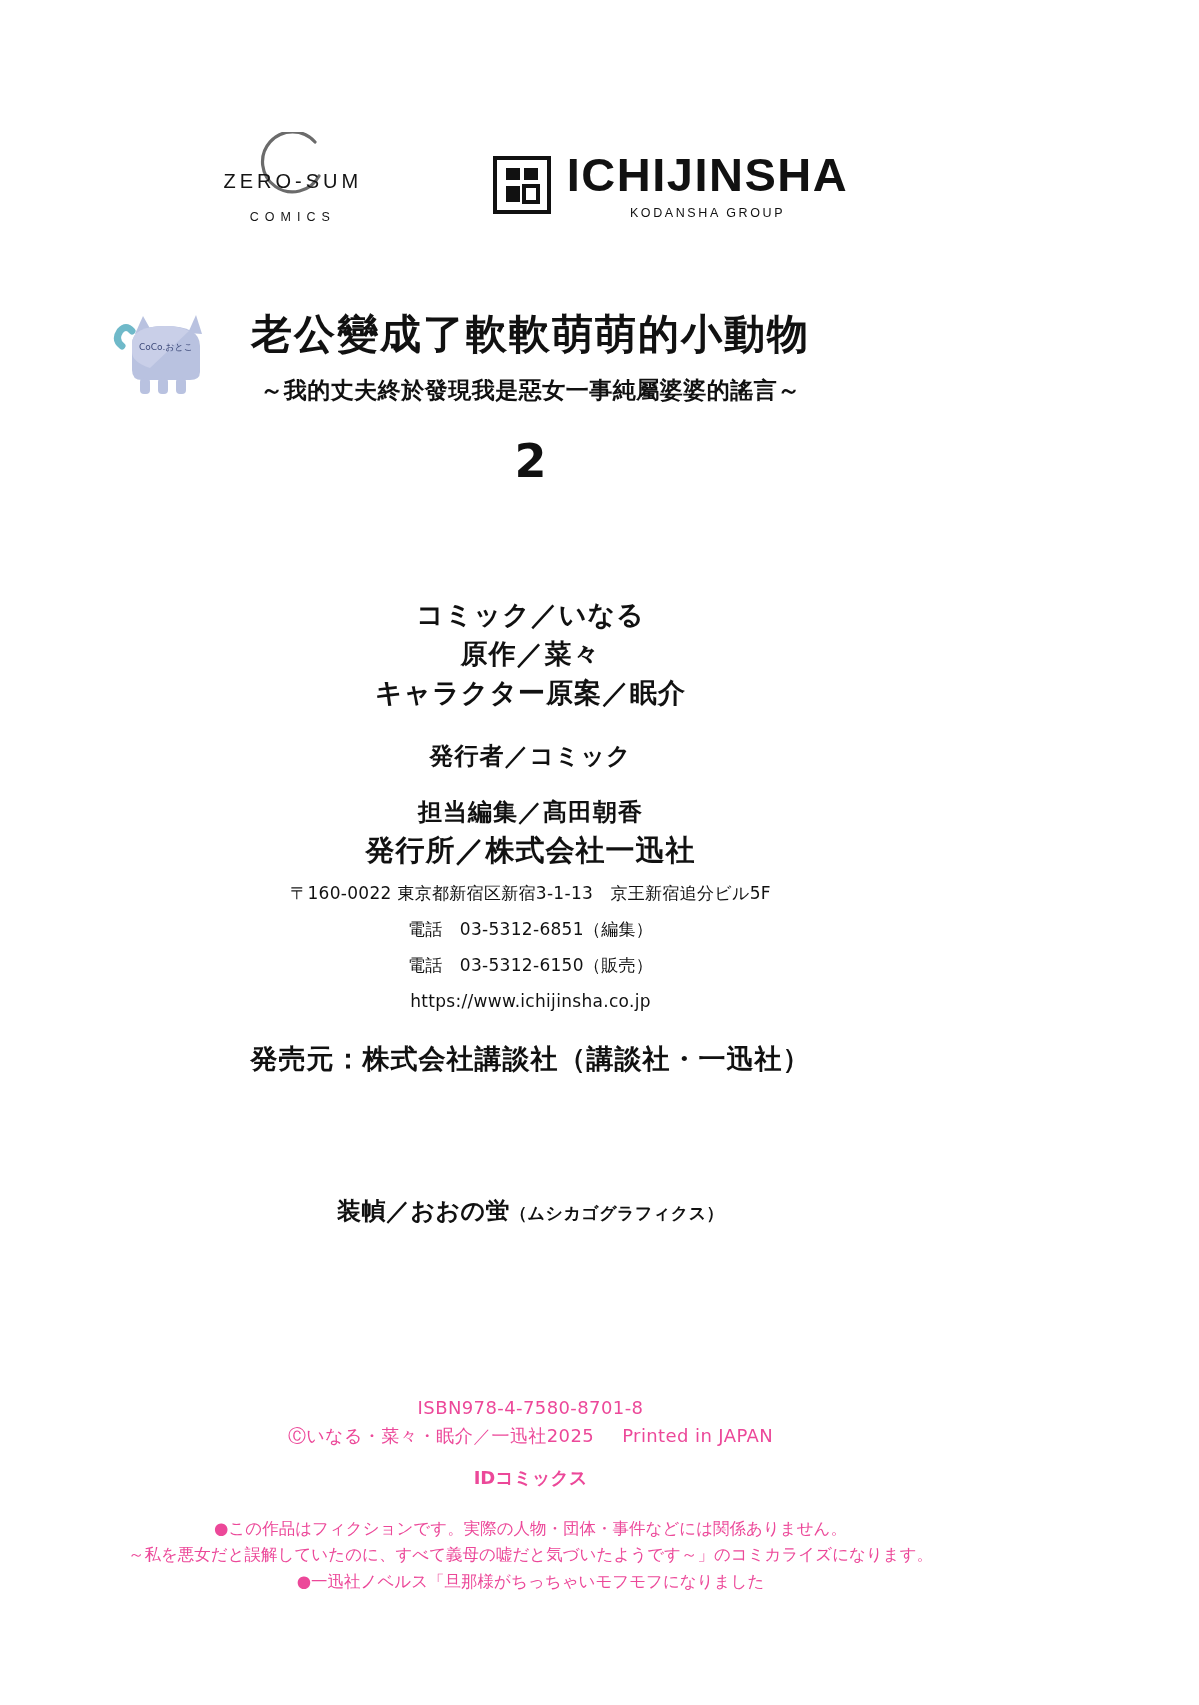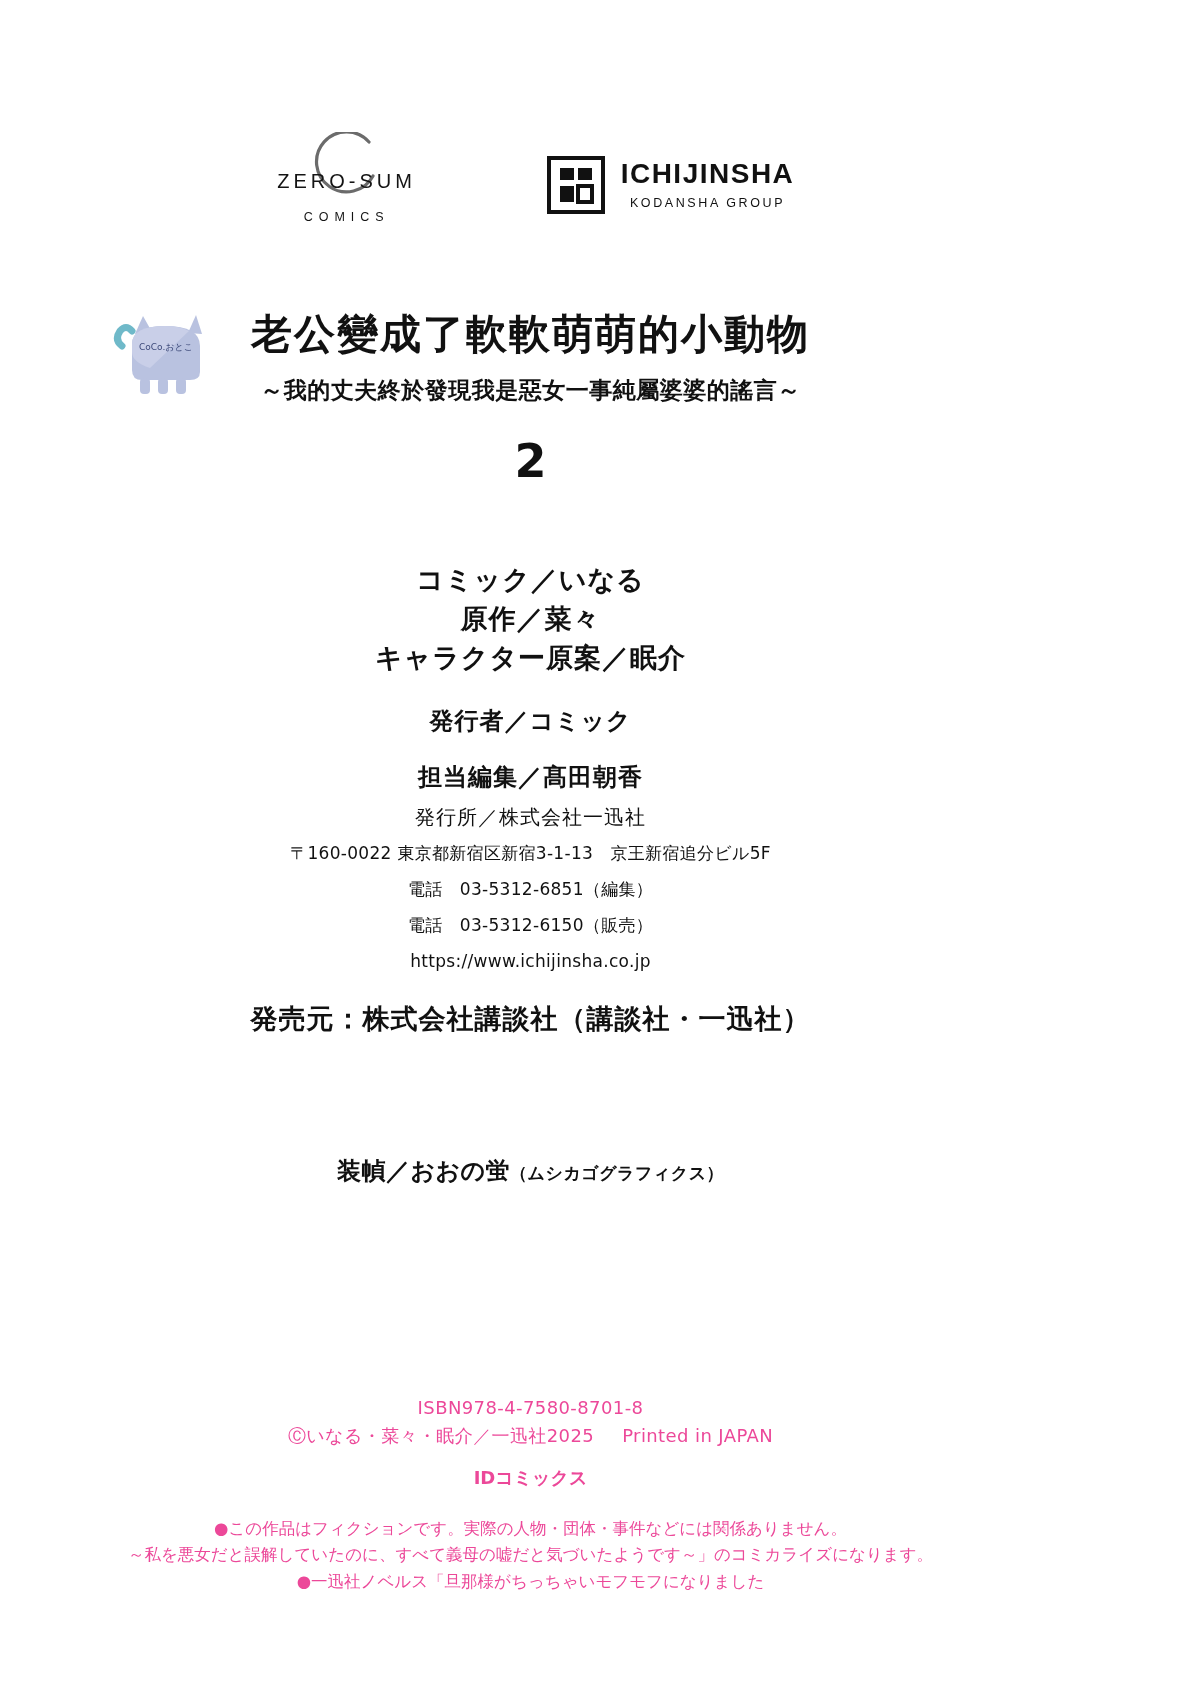--- a/index.html
+++ b/index.html
@@ -77,21 +77,21 @@
     width: 58px;
     height: 58px;
     flex: none;
   }
   .ichijinsha .words {
     display: flex;
     flex-direction: column;
     align-items: center;
   }
   .ichijinsha .brand {
-    font-size: 28px;
+    font-size: 47px;
     font-weight: 700;
     letter-spacing: 1.5px;
     color: #111;
     line-height: 1;
   }
   .ichijinsha .group {
     font-size: 12.5px;
     letter-spacing: 2.6px;
     color: #111;
     margin-top: 8px;
@@ -134,21 +134,21 @@
     position: absolute;
     top: 300px;
     left: 110px;
     width: 110px;
     height: 100px;
   }
 
   
   .credits {
     position: absolute;
-    top: 560px;
+    top: 595px;
     left: 0;
     width: 100%;
     text-align: center;
     font-family: "DejaVu Sans", sans-serif;
     color: #111;
   }
   .credits .big {
     font-size: 27px;
     font-weight: 700;
     line-height: 1.45;
@@ -156,24 +156,24 @@
   }
   .credits .gap1 { height: 26px; }
   .credits .mid {
     font-size: 24px;
     font-weight: 700;
     line-height: 1.55;
     letter-spacing: 1px;
   }
   .credits .gap2 { height: 18px; }
   .credits .pub {
-    font-size: 20px;
-    font-weight: 400;
+    font-size: 29px;
+    font-weight: 700;
     letter-spacing: 1px;
-    margin-top: 8px;
+    margin-top: 0;
   }
   .credits .addr {
     font-size: 17px;
     font-weight: 400;
     line-height: 1.65;
     margin-top: 8px;
     letter-spacing: 0.3px;
   }
   .credits .seller {
     font-size: 27px;

